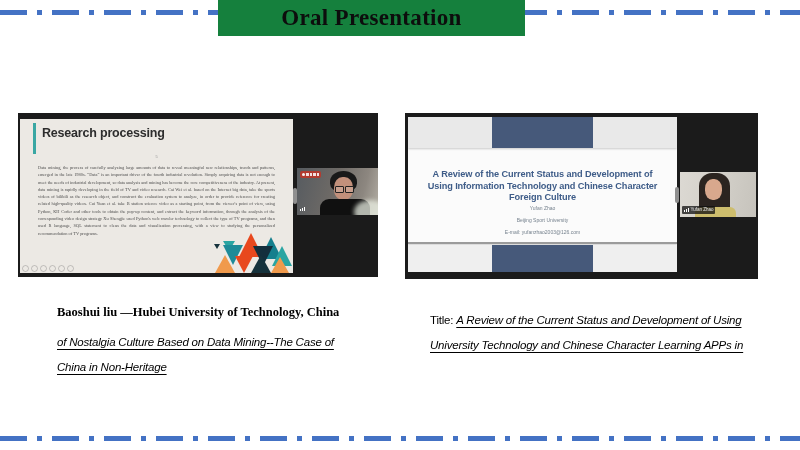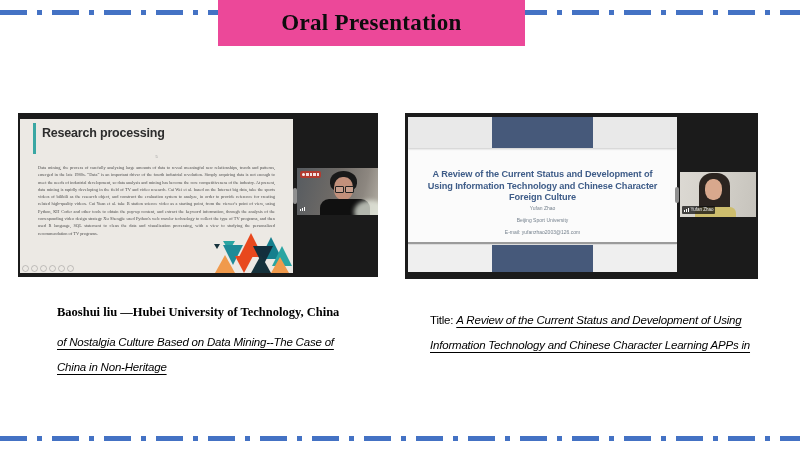--- a/index.html
+++ b/index.html
@@ -8,21 +8,21 @@
   .abs{position:absolute}
 
   
   .dashline{position:absolute;left:0;width:800px;height:5px;
     background:repeating-linear-gradient(90deg,#4472c4 0 27px,transparent 27px 37px,
                #4472c4 37px 42px,transparent 42px 52px)}
   #dash-top{top:10px;z-index:1}
   #dash-bottom{top:436px}
 
   
-  .header-box{position:absolute;left:218px;top:0;width:307px;height:46px;background:#ec4899;
+  .header-box{position:absolute;left:218px;top:0;width:307px;height:36px;background:#15803d;
     display:flex;align-items:center;justify-content:center;z-index:2}
   .header-title{font-family:"Liberation Serif",serif;font-weight:700;font-size:23px;color:#0d0d0d;letter-spacing:.3px}
 
   
   .shot{position:absolute;background:#1b1b1b}
   #shot-left{left:18px;top:113px;width:360px;height:164px}
   #shot-right{left:405px;top:113px;width:353px;height:166px}
 
   
   .slide-l{position:absolute;left:2px;top:6px;width:273px;height:154px;background:#ece9e4;overflow:hidden}
@@ -198,15 +198,15 @@
       <span>Yufan Zhao</span>
     </div>
   </div>
 </div>
 
 <div class="caption" id="cap-right">
   <div class="cap-line">
     <span class="p">Title: </span><span class="t">A Review of the Current Status and Development of Using</span>
   </div>
   <div class="cap-line">
-    <span class="t">Information Technology and Chinese Character Learning APPs in</span>
+    <span class="t">University Technology and Chinese Character Learning APPs in</span>
   </div>
 </div>
 
 </body></html>

